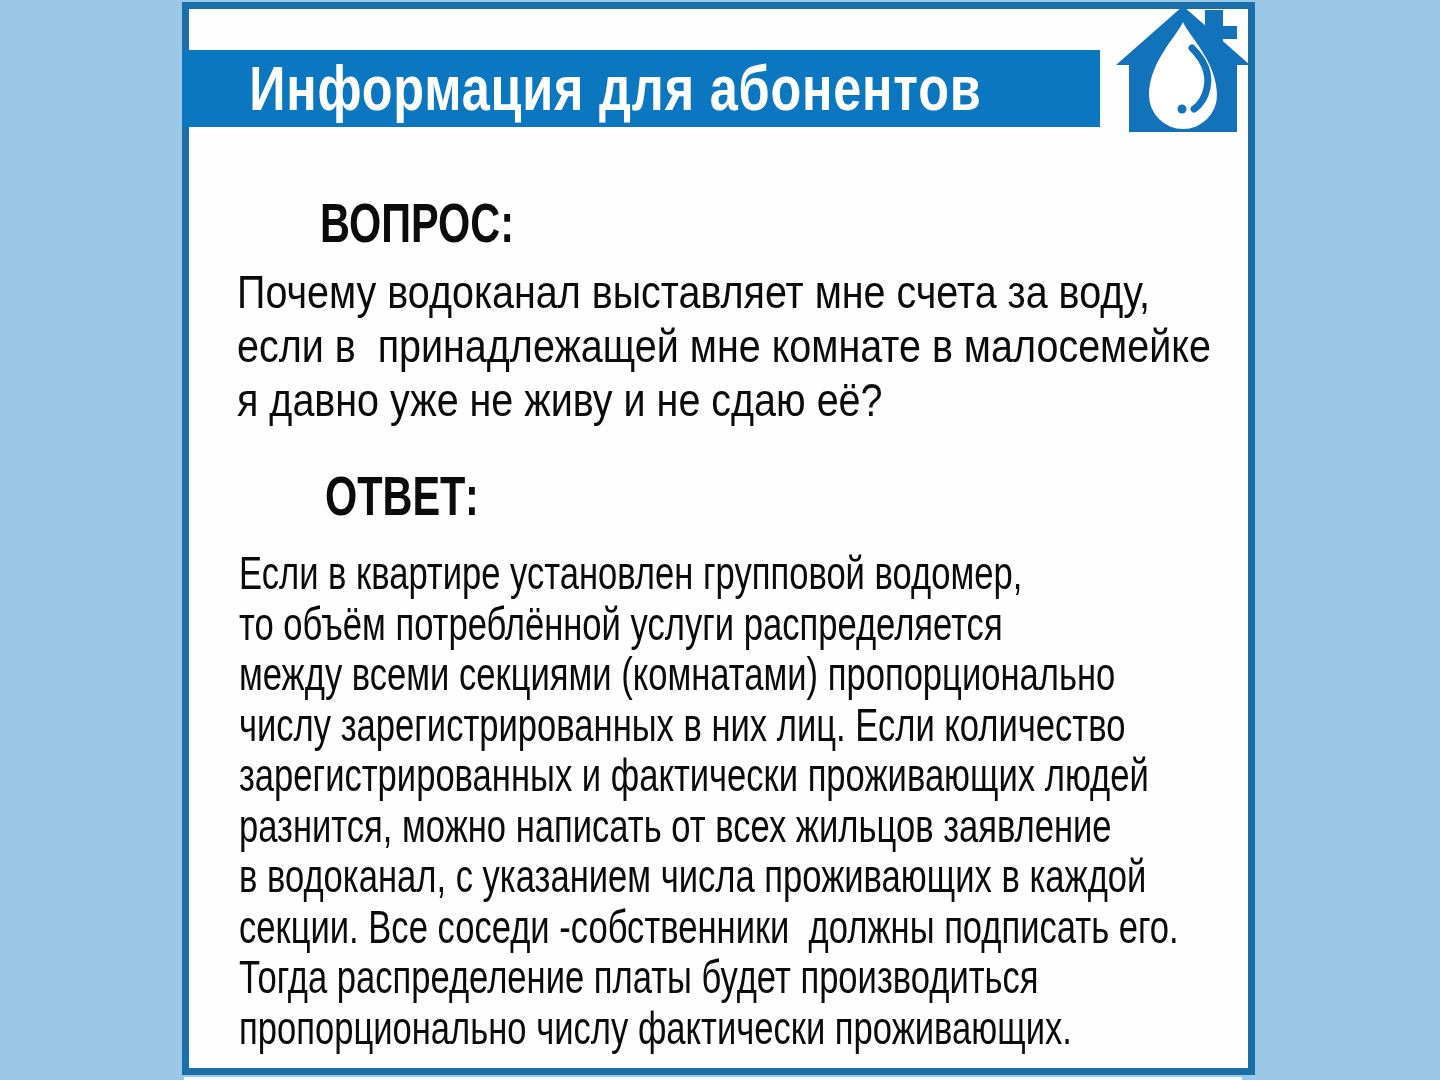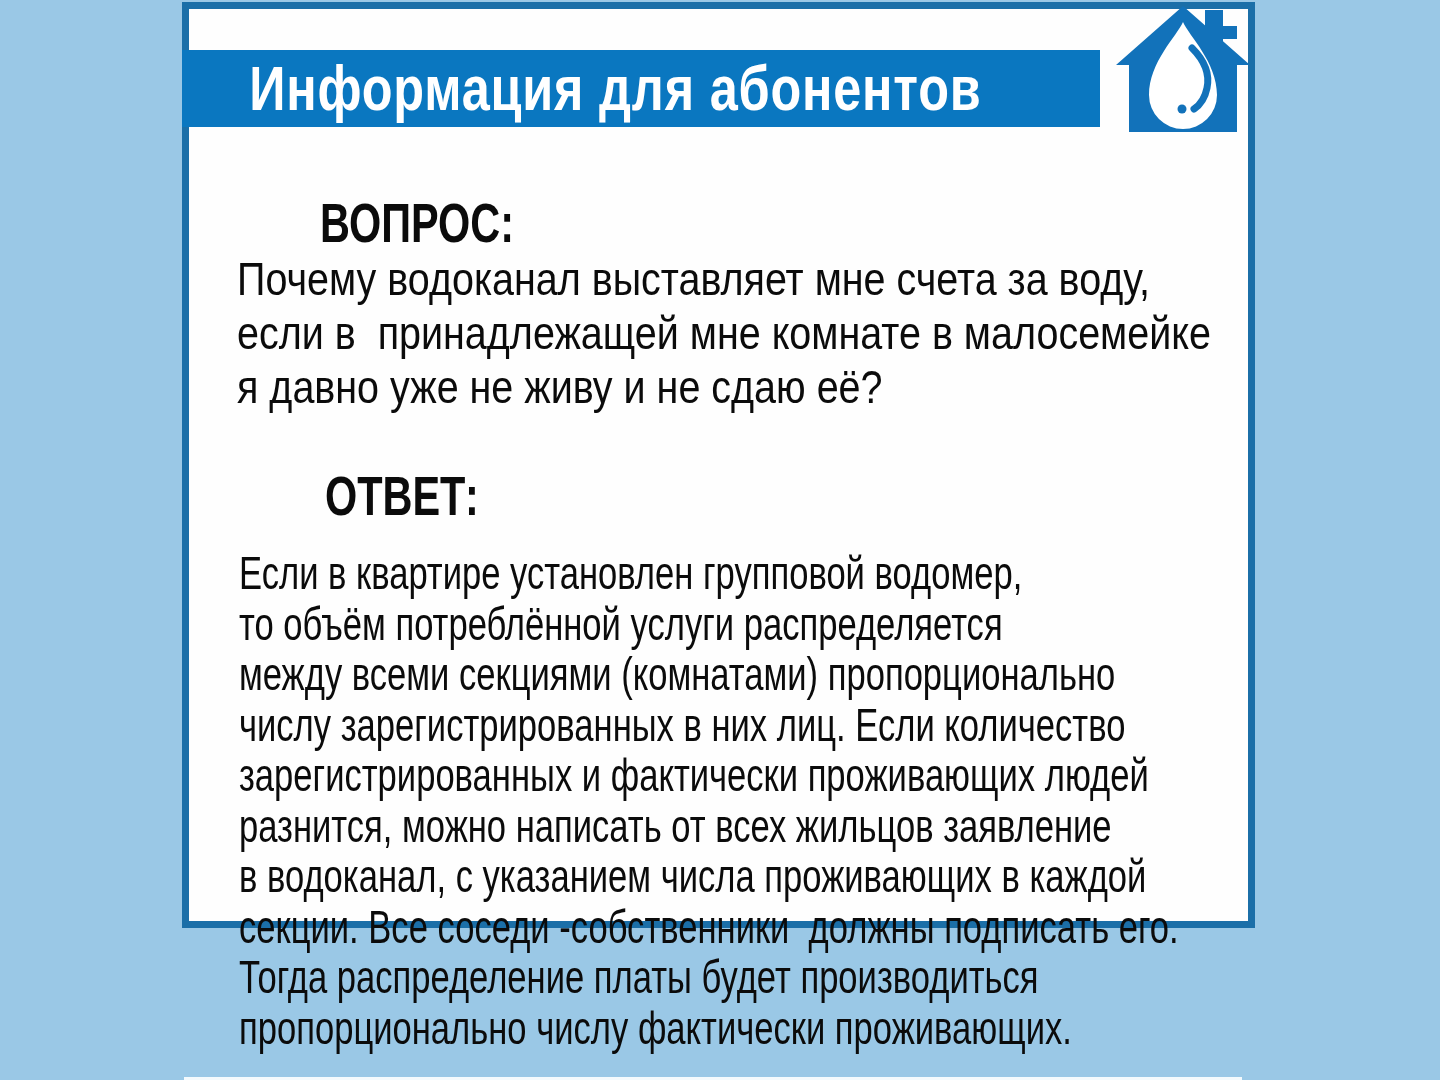--- a/index.html
+++ b/index.html
@@ -13,21 +13,21 @@
   }
   *{margin:0;padding:0;box-sizing:border-box;}
   html,body{width:1440px;height:1080px;overflow:hidden;}
   body{
     background:var(--background);
     font-family:"Liberation Sans","DejaVu Sans",sans-serif;
     color:var(--text);
   }
   .page{position:relative;width:1440px;height:1080px;background:var(--background);}
   .card{
-    position:absolute;left:182px;top:2px;width:1073px;height:926px;
+    position:absolute;left:182px;top:2px;width:1073px;height:1073px;
     border:7px solid var(--card-border);
     background:var(--card-bg);
   }
   .banner{
     position:absolute;left:-7px;top:41px;width:918px;height:77px;
     background:var(--banner);
   }
   .banner-text{
     display:inline-block;
     font-size:63px;font-weight:bold;line-height:77px;
@@ -47,21 +47,21 @@
     white-space:pre;
   }
   .q-head{left:131px;top:185px;}
   .a-head{left:136px;top:458px;}
   .para{position:absolute;}
   .para .line{
     display:block;
     white-space:pre;
     transform-origin:0 50%;
   }
-  .q-para{left:48px;top:243px;}
+  .q-para{left:48px;top:256px;}
   .q-para .line{font-size:47px;line-height:54px;transform:scaleX(0.84);}
   .a-para{left:50px;top:540px;}
   .a-para .line{font-size:45.5px;line-height:50.5px;transform:scaleX(0.76);}
   .next-edge{
     position:absolute;left:184px;top:1077px;width:1058px;height:3px;
     background:#f4fafd;
   }
 </style>
 </head>
 <body>

